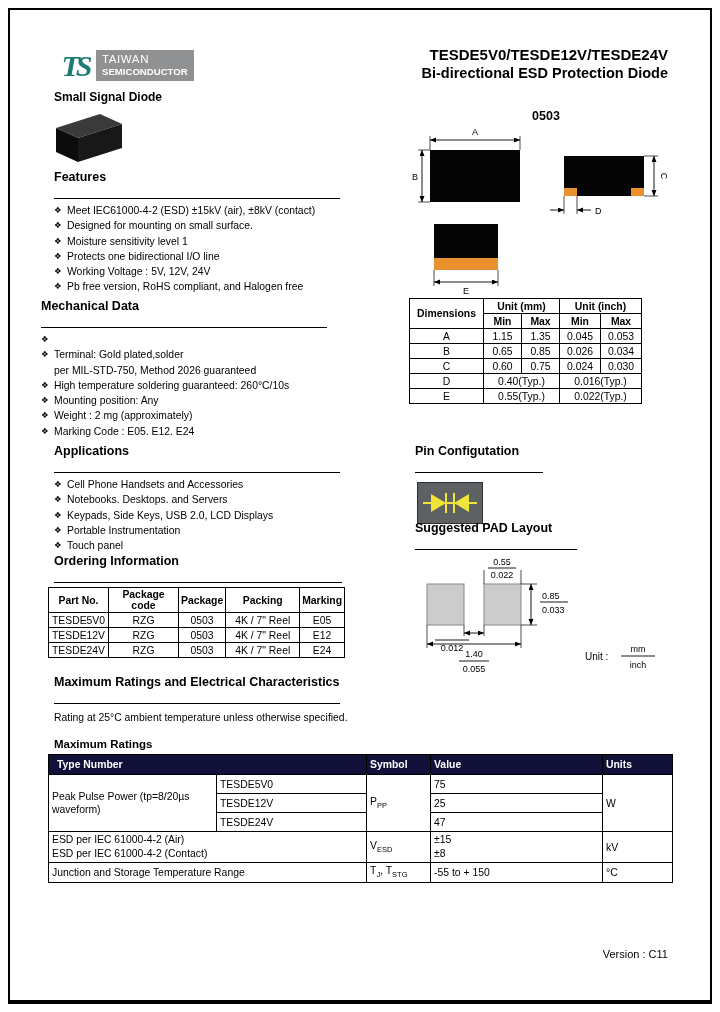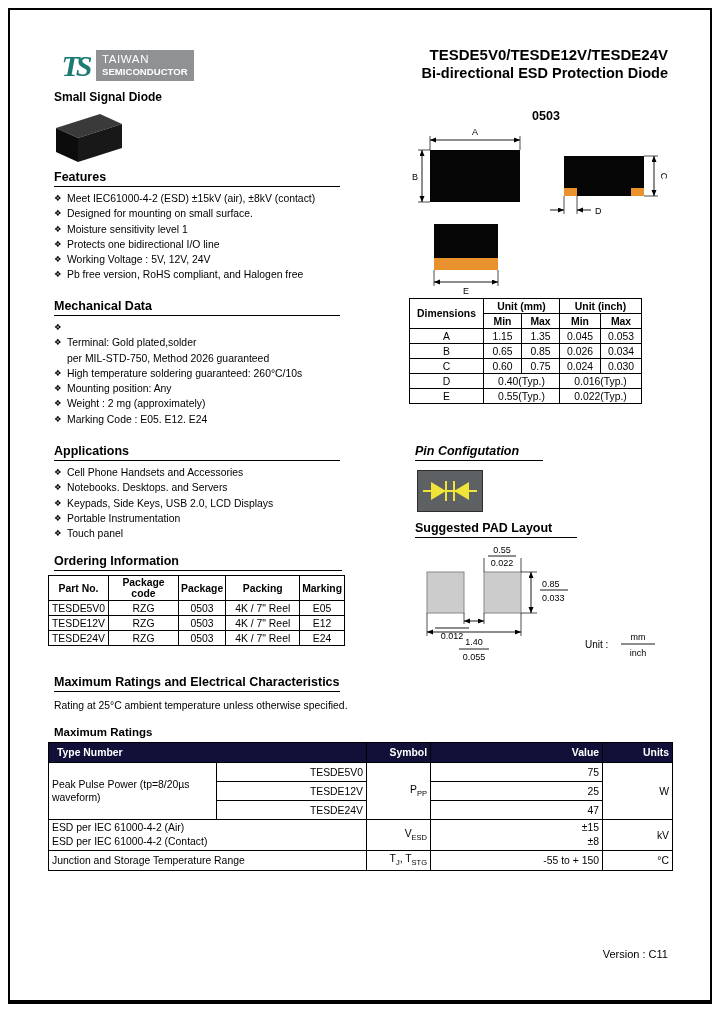--- a/index.html
+++ b/index.html
@@ -26,35 +26,35 @@
   .doc-title { right:52px; top:46px; text-align:right; }
   .doc-title .t1 { font-size:15px; font-weight:bold; line-height:18px; }
   .doc-title .t2 { font-size:14.5px; font-weight:bold; line-height:18px; }
   .subtitle { left:54px; top:90px; font-size:12px; font-weight:bold; }
   .pkg-code { left:500px; top:109px; width:92px; text-align:center; font-weight:bold; font-size:12.5px; }
   .version { right:52px; top:948px; font-size:11px; }
 
   
   h2.sec {
     font-size:12.5px; font-weight:bold; margin:0 0 4px 0;
-    padding-bottom:2px; border-bottom:1.5px solid #000;
+    padding-bottom:14px; border-bottom:1.5px solid #000;
   }
   
   .li { display:flex; font-size:10.4px; line-height:15.3px; white-space:nowrap; }
   .blt { width:13px; flex:none; font-size:8.5px; line-height:15.3px; }
   .cont { margin-left:13px; font-size:10.4px; line-height:15.3px; white-space:nowrap; }
 
   .sec-features { left:54px; top:170px; width:300px; }
   .sec-features h2 { width:286px; }
-  .sec-mech { left:54px; top:299px; width:312px; }
+  .sec-mech { left:41px; top:299px; width:312px; }
   .sec-mech h2 { width:286px; }
   .sec-apps { left:54px; top:444px; width:312px; }
   .sec-apps h2 { width:286px; }
   .sec-pin { left:415px; top:444px; width:160px; }
-  .sec-pin h2 { width:128px;font-style:italic; }
+  .sec-pin h2 { width:128px; }
   .pin-svg { margin:9px 0 0 2px; display:block; }
   .sec-pad { left:415px; top:521px; width:255px; }
   .sec-pad h2 { width:162px; }
   .pad-svg { margin-top:6px; display:block; }
 
   
   table { border-collapse:collapse; }
   .dims-wrap { left:409px; top:298px; }
   .dims th, .dims td {
     border:1px solid #000; font-size:10.4px; text-align:center;
@@ -69,21 +69,21 @@
     border:1px solid #000; font-size:10.4px; text-align:center;
     padding:1px 2px; height:15px;
   }
   .ord th { font-weight:bold; }
 
   .sec-maxr { left:48px; top:672px; width:628px; }
   .sec-maxr h2 { display:inline-block; margin-left:6px; }
   .note { font-size:10.4px; margin:4px 0 0 6px; }
   .mr-title { font-weight:bold; font-size:11.5px; margin:15px 0 4px 6px; }
   .mr { width:624px; table-layout:fixed; }
-  .mr th, .mr td { border:1px solid #000; font-size:10.4px; text-align:right; padding:1px 3px; }
+  .mr th, .mr td { border:1px solid #000; font-size:10.4px; text-align:left; padding:1px 3px; }
   .mr th { background:#101038; color:#fff; height:20px; font-weight:bold; }
   .mr th.tn { text-align:left; padding-left:8px; }
   .mr td.lbl-l { text-align:left; line-height:13.5px; }
   .mr tr.r19 td { height:19px; }
   .mr tr.r20 td { height:20px; }
   .mr td .two { line-height:14px; }
   sub { font-size:7.5px; }
 
   
   svg text { font-family:"Liberation Sans", sans-serif; font-size:9px; fill:#000; }

